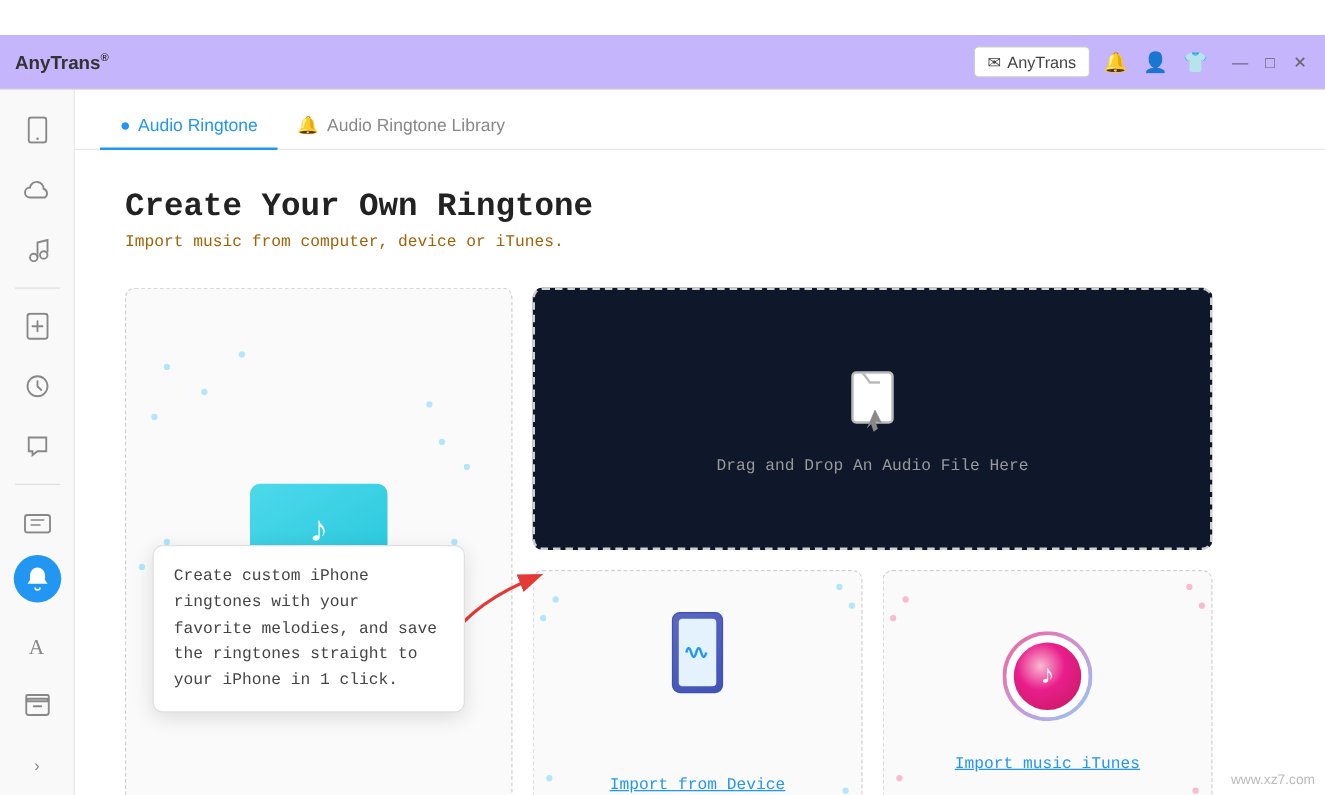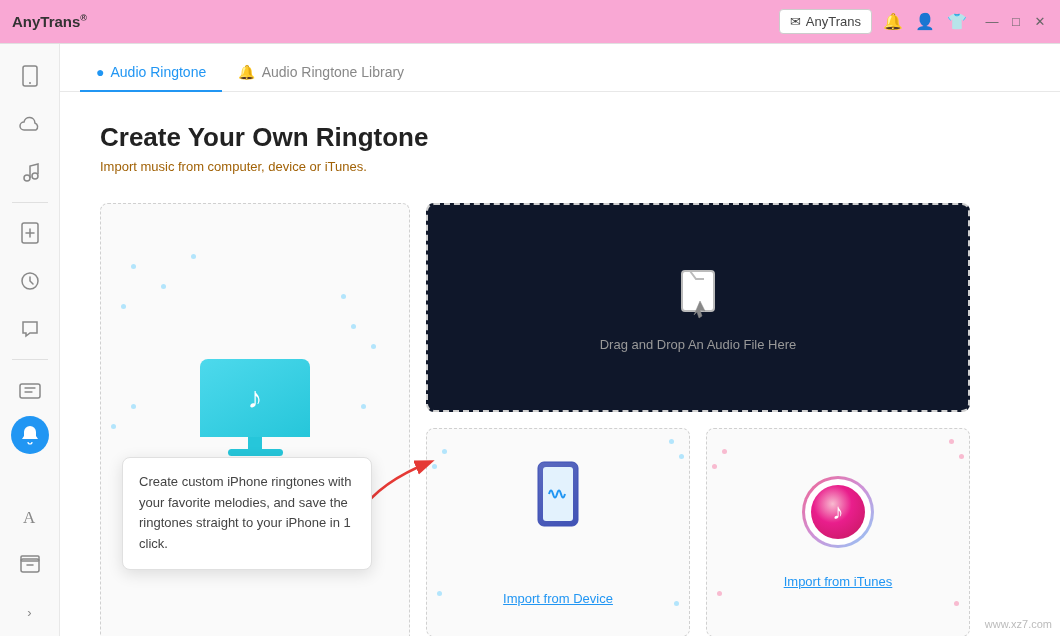--- a/index.html
+++ b/index.html
@@ -1,27 +1,28 @@
 <!DOCTYPE html>
 <html><head>
   <meta charset="utf-8">
   <style>
     * { margin: 0; padding: 0; box-sizing: border-box; }
     body { width: 1060px; height: 636px; font-family: -apple-system, BlinkMacSystemFont, 'Segoe UI', sans-serif; background: #fff; display: flex; flex-direction: column; overflow: hidden; user-select: none; }
 
     
     .title-bar {
       height: 44px;
-      background: #f9a8d4;
+      background: #c4b5fd;
       display: flex;
       align-items: center;
       justify-content: space-between;
       padding: 0 12px;
       border-bottom: 1px solid #e0e0e0;
       flex-shrink: 0;
+      margin-top: 28px;
     }
     .title-bar-left { display: flex; align-items: center; gap: 6px; }
     .app-logo { font-size: 15px; font-weight: 700; color: #333; }
     .app-logo sup { font-size: 9px; }
     .title-bar-right { display: flex; align-items: center; gap: 10px; }
     .feedback-btn {
       display: flex; align-items: center; gap: 5px;
       border: 1px solid #ccc; border-radius: 4px;
       padding: 4px 10px; font-size: 13px; color: #444;
       background: #fff; cursor: pointer;
@@ -259,21 +260,21 @@
       <div class="tab active">
         <span style="color:#2196F3;">●</span>
         <span>Audio Ringtone</span>
       </div>
       <div class="tab">
         <span>🔔</span>
         <span>Audio Ringtone Library</span>
       </div>
     </div>
 
-    <div class="page-content" style="position:relative;">
+    <div class="page-content" style="position:relative;font-family:Liberation Mono, monospace;">
       <h1 class="page-title">Create Your Own Ringtone</h1>
       <p class="page-subtitle">Import music from computer, device or iTunes.</p>
 
       <div style="display: grid; grid-template-columns: 310px 1fr; gap: 16px; max-width: 870px;">
 
         <div class="card" style="min-height: 370px; grid-row: span 2; position: relative; overflow: hidden;">
 
           <div style="position:absolute; width:100%; height:100%; top:0; left:0; pointer-events:none;">
             <div style="position:absolute; width:5px;height:5px;border-radius:50%;background:#b3e5fc;top:60px;left:30px;"></div>
             <div style="position:absolute; width:5px;height:5px;border-radius:50%;background:#b3e5fc;top:80px;left:60px;"></div>
@@ -350,21 +351,21 @@
                 <div style="position:absolute;width:5px;height:5px;border-radius:50%;background:#f8bbd0;top:25px;right:5px;"></div>
                 <div style="position:absolute;width:5px;height:5px;border-radius:50%;background:#f8bbd0;bottom:40px;left:10px;"></div>
                 <div style="position:absolute;width:5px;height:5px;border-radius:50%;background:#f8bbd0;bottom:30px;right:10px;"></div>
               </div>
 
               <div class="itunes-icon-wrap" style="margin-bottom:10px;">
                 <div class="itunes-inner">
                   <span class="itunes-note">♪</span>
                 </div>
               </div>
-              <span class="card-link">Import from iTunes</span>
+              <span class="card-link">Import music iTunes</span>
             </div>
 
           </div>
         </div>
       </div>
 
       <div class="tooltip-popup" style="position:absolute; left:62px; bottom:66px;">
         <span>Create custom iPhone ringtones with your favorite melodies, and save the ringtones straight to your iPhone in 1 click.</span>
       </div>
 

